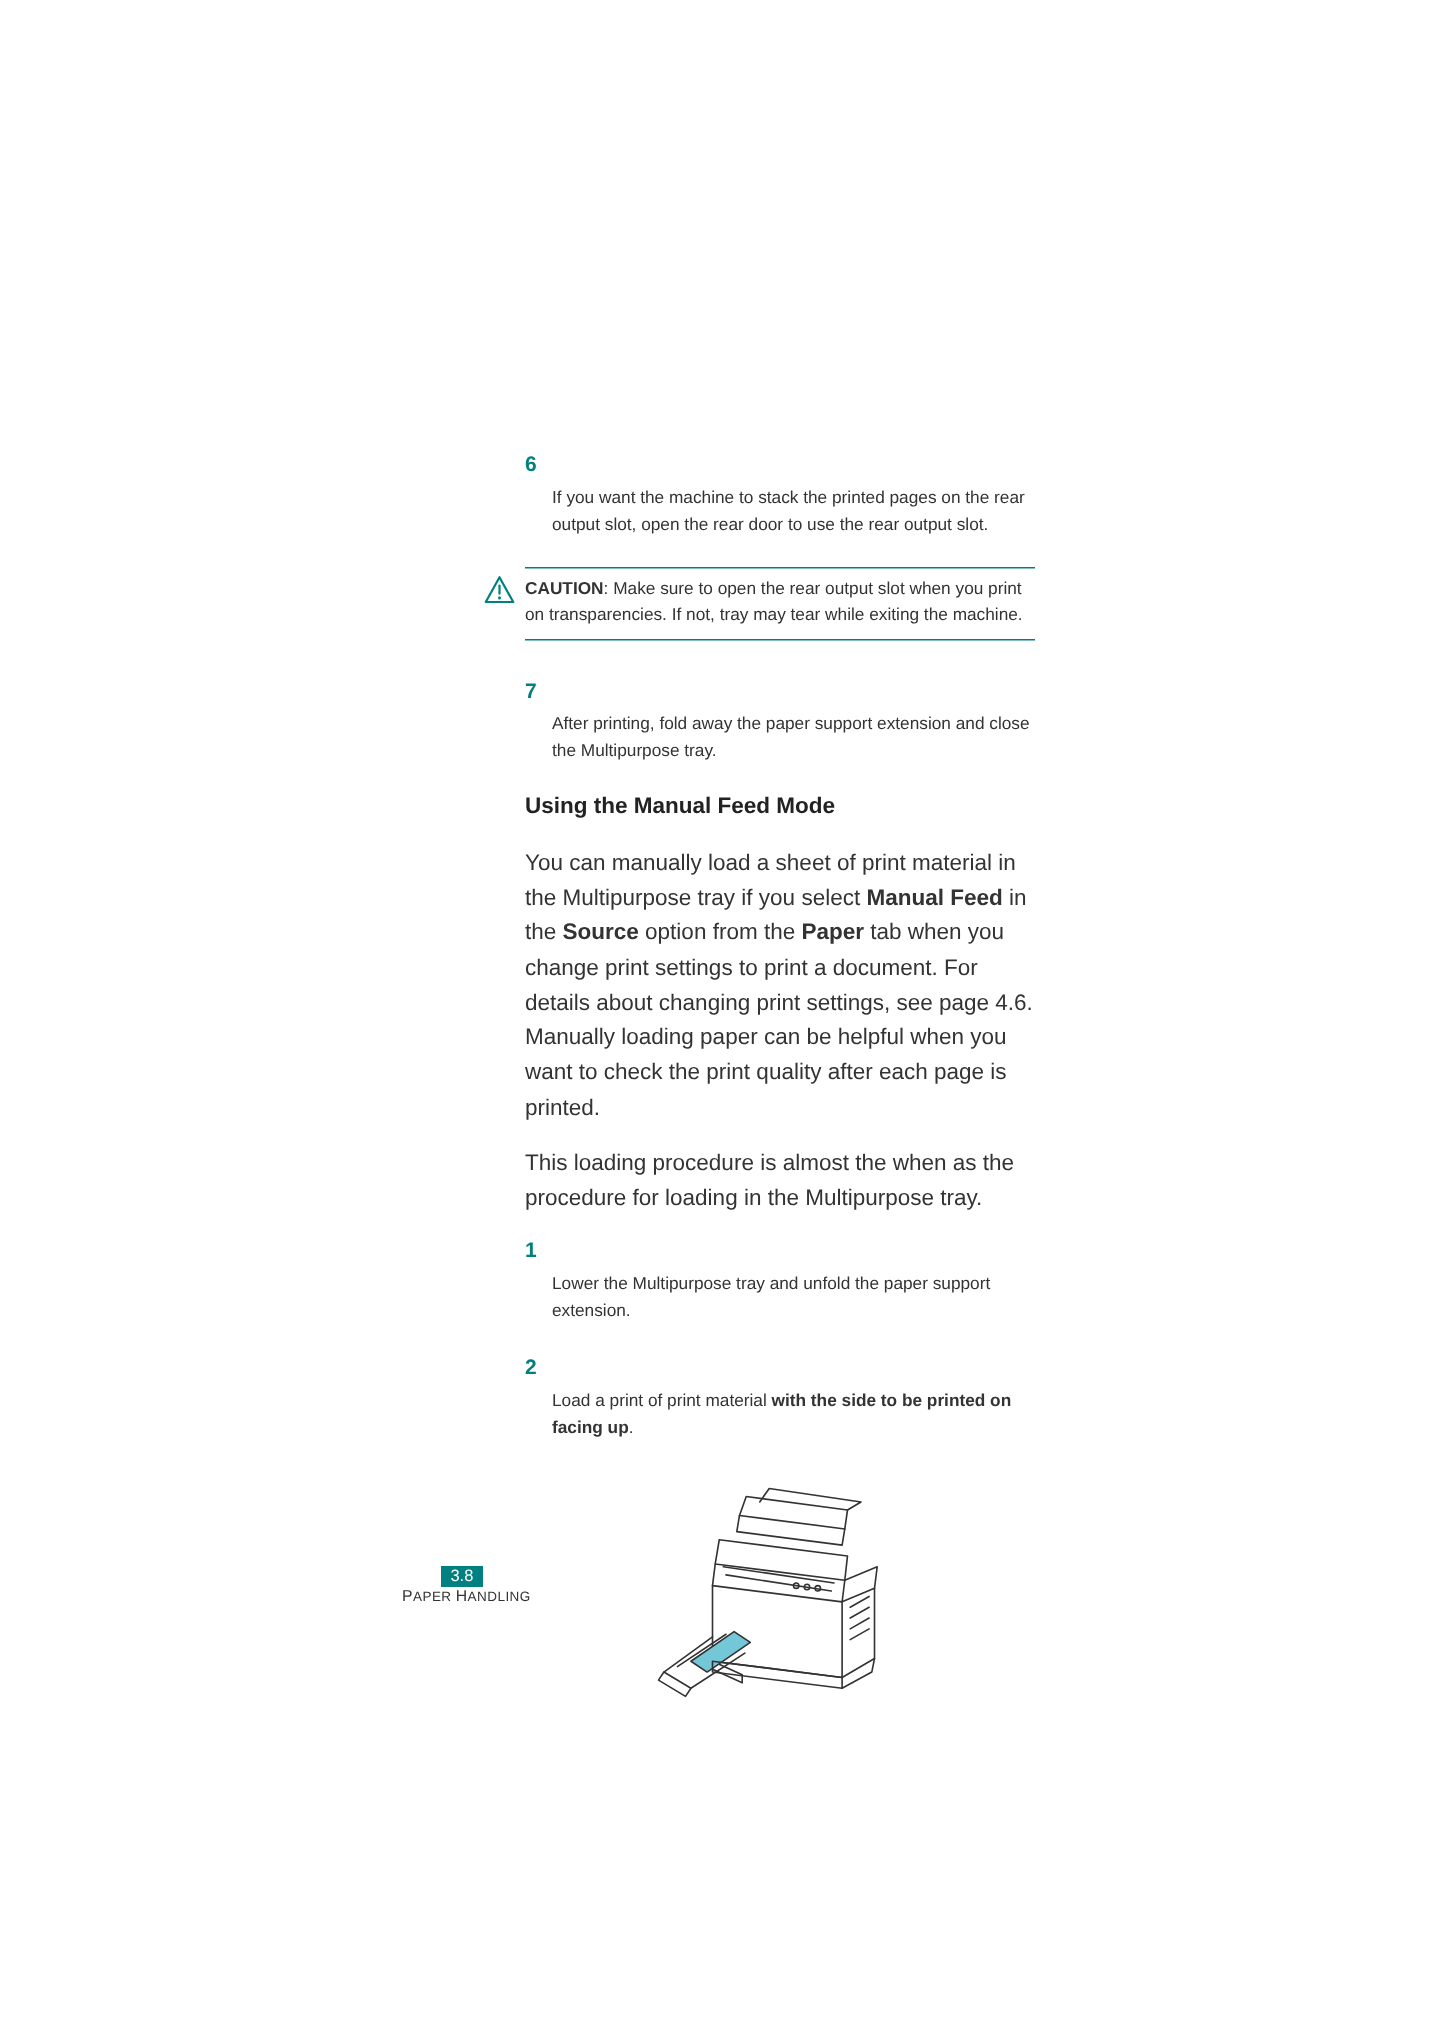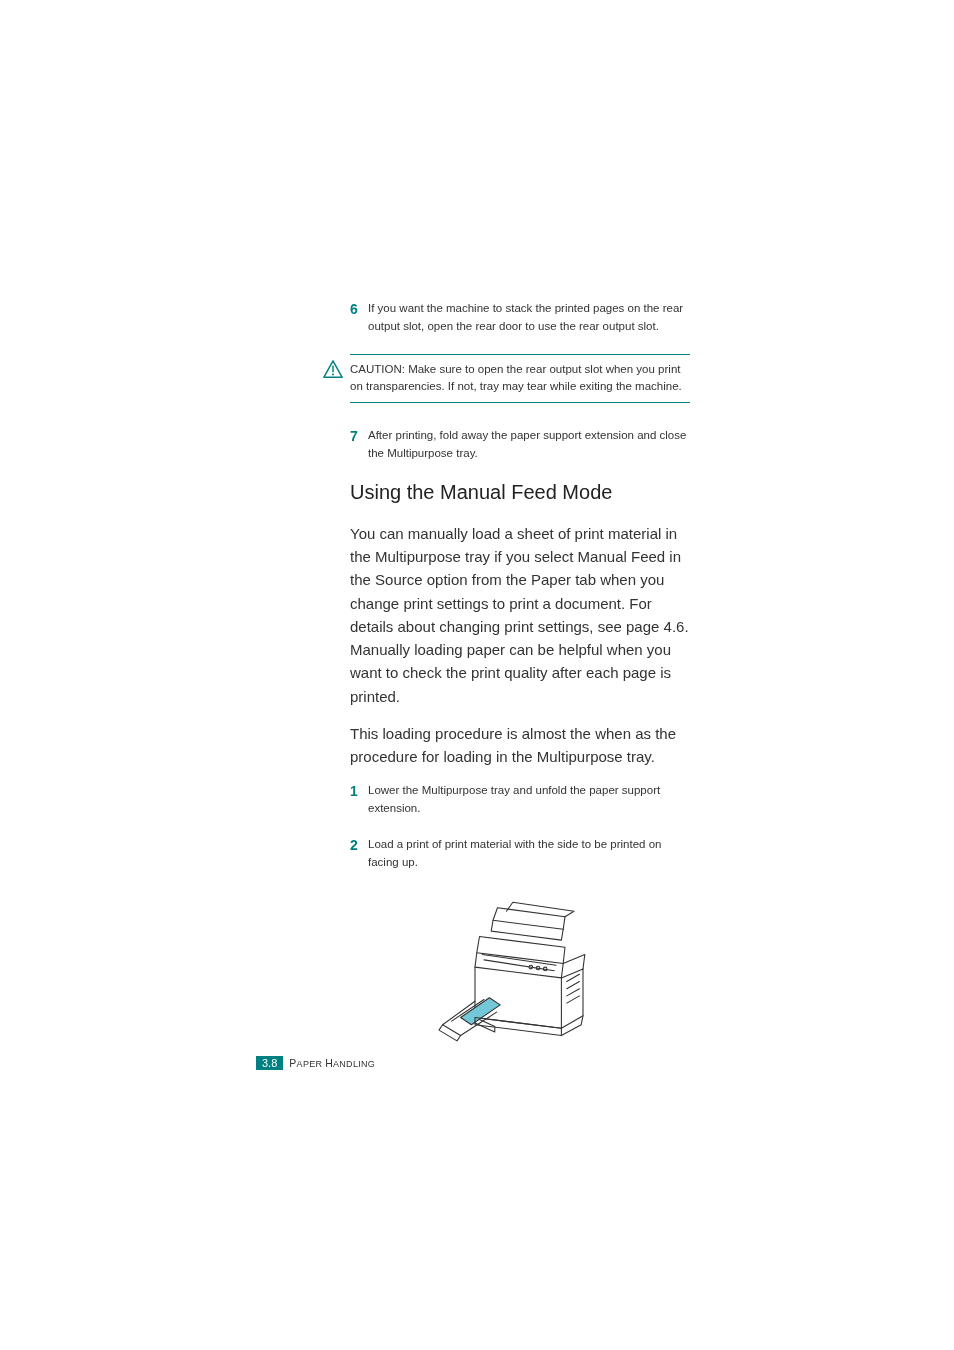--- a/index.html
+++ b/index.html
@@ -32,20 +32,21 @@
     flex-shrink: 0;
     font-weight: bold;
     font-size: 14px;
     color: #008080;
     line-height: 1.4;
   }
   .step-body {
     font-size: 11.5px;
     line-height: 1.55;
     color: #333;
+    margin-top: 24px;
   }
   .caution-box {
     border-top: 1px solid #008080;
     border-bottom: 1px solid #008080;
     padding: 6px 0 6px 0;
     margin: 10px 0 24px 0;
     position: relative;
   }
   .caution-icon {
     position: absolute;
@@ -53,46 +54,47 @@
     top: 4px;
     width: 22px;
     height: 22px;
   }
   .caution-text {
     font-size: 11.5px;
     line-height: 1.55;
     color: #333;
   }
   .section-heading {
-    font-size: 20px;
-    font-weight: normal;
+    font-size: 15px;
+    font-weight: bold;
     color: #222;
     margin: 13px 0 18px 0;
   }
   .body-para {
     font-size: 15px;
     line-height: 1.55;
     color: #333;
     margin-bottom: 14px;
   }
-  .bold { font-weight: normal; }
+  .bold { font-weight: bold; }
   .printer-figure {
     margin-top: 14px;
     text-align: center;
   }
   .printer-figure svg {
     width: 180px;
     height: 165px;
   }
   .footer {
     position: absolute;
-    left: 256px;
+    left: 268px;
     bottom: 280px;
     display: flex;
     align-items: center;
+    flex-direction: column;
   }
   .footer-badge {
     background: #008080;
     color: #fff;
     font-size: 11px;
     padding: 1px 6px;
     margin-right: 6px;
   }
   .footer-label {
     font-size: 10.5px;

